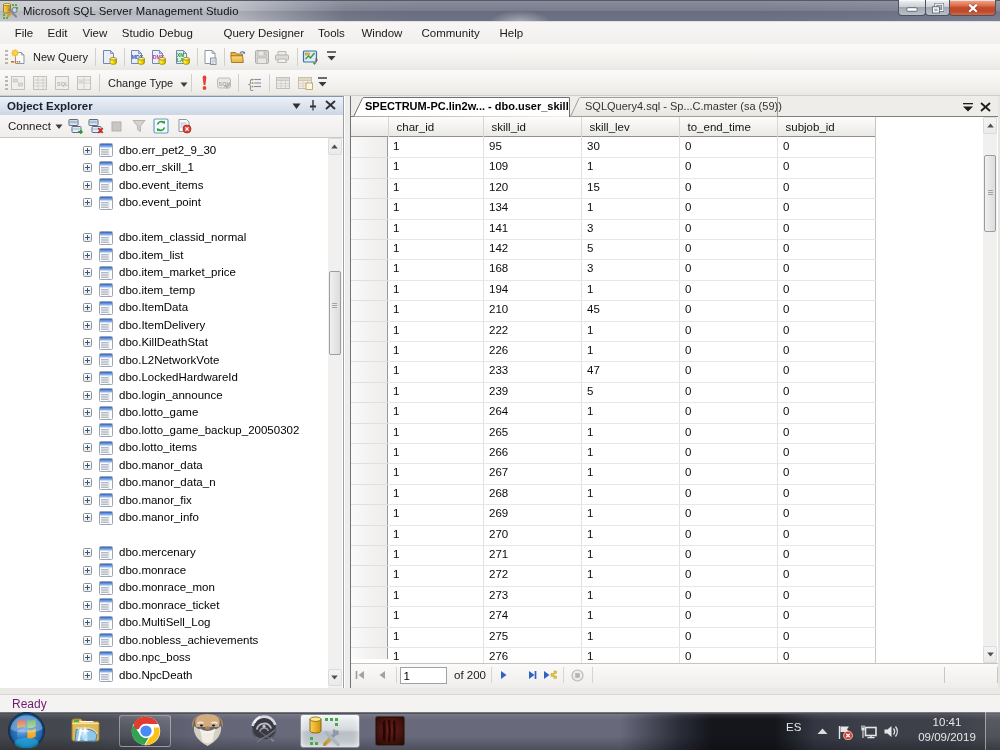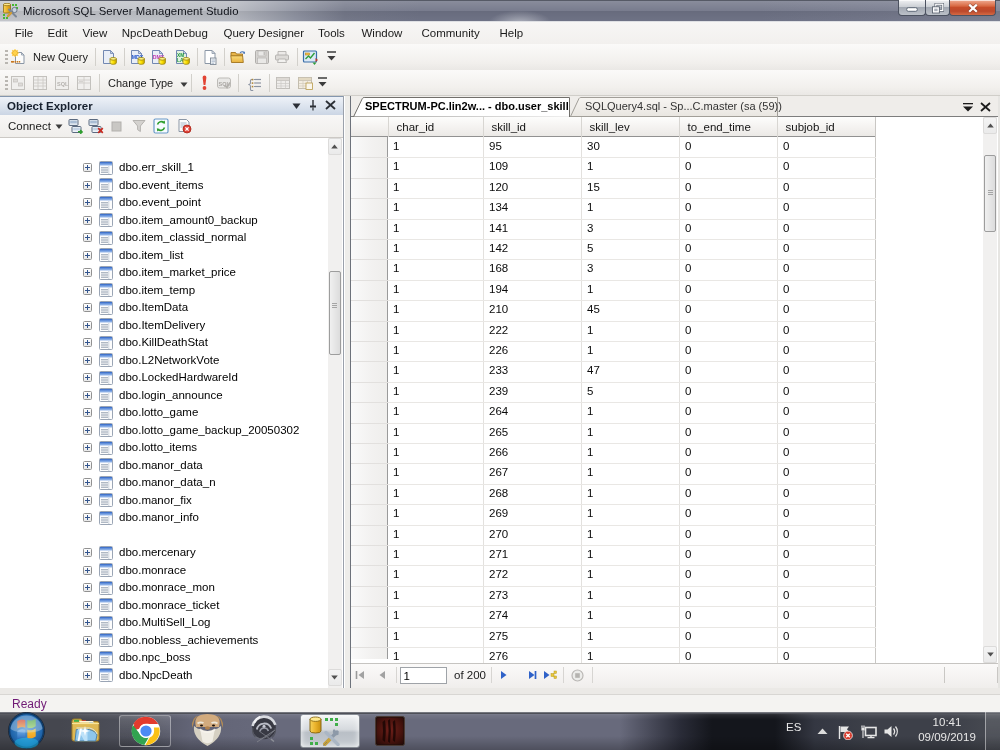--- a/index.html
+++ b/index.html
@@ -161,22 +161,22 @@
       </g>
 <g stroke="#fff" stroke-width="2.2" fill="none">
         <path d="M2.2,1.6 L9.8,8.7"></path>
         <path d="M9.8,1.6 L2.2,8.7"></path>
       </g>
     </svg>
 <div id="menubar" class="abs">
       <span style="left:14.7px">File</span>
       <span style="left:47.6px">Edit</span>
       <span style="left:82.6px">View</span>
-      <span style="left:121.8px">NpcDeath</span>
-      <span style="left:174px">Debug</span>
+      <span style="left:121.8px">Studio</span>
+      <span style="left:159px">Debug</span>
       <span style="left:223.5px">Query Designer</span>
       <span style="left:318px">Tools</span>
       <span style="left:361.5px">Window</span>
       <span style="left:421.5px">Community</span>
       <span style="left:499.5px">Help</span>
     </div>
 <div id="tb1" class="toolbar abs"></div>
 <div class="grip abs" style="left:5px;top:50px"></div>
 <svg class="abs" style="left:11px;top:49px;" width="16" height="16" viewBox="0 0 16 16">
 <path d="M4.5,3.5 h6 l2.5,2.5 v8.5 h-8.5 z" fill="#fcfcfb" stroke="#8b97a6" stroke-width="1"></path>
@@ -358,20 +358,37 @@
       <path d="M1.5,5 h8 l-4,4.5 z" fill="#3c3c3c"></path>
     </svg>
 <div id="oe" class="abs">
       <div id="oetitle" class="abs">
         <span class="t">Object Explorer</span>
       </div>
       <div id="oetoolbar" class="abs">
         <span class="t">Connect</span>
       </div>
       <div id="oetree" class="abs">
+        <div class="ti" style="top:3.25px">
+          <span class="exp">
+            <i></i>
+            <b></b>
+          </span>
+          <span class="icon"><svg width="14" height="14" viewBox="0 0 14 14">
+<rect x="0.5" y="0.5" width="13" height="13" rx="1" fill="#fdfdfd" stroke="#9aa5b5" stroke-width="1"></rect>
+<rect x="1" y="1" width="12" height="3.6" fill="url(#tblhdr)"></rect>
+<g stroke="#8d9aac" stroke-width="1">
+                <path d="M2,6.8 h7"></path>
+                <path d="M2,9 h7"></path>
+                <path d="M2,11.2 h7"></path>
+              </g>
+<path d="M9.8,5 v8" stroke="#c3cbd6" stroke-width="0.8"></path>
+</svg></span>
+          <span class="txt">dbo.err_pet2_9_30</span>
+        </div>
         <div class="ti" style="top:20.75px">
           <span class="exp">
             <i></i>
             <b></b>
           </span>
           <span class="icon"><svg width="14" height="14" viewBox="0 0 14 14">
 <rect x="0.5" y="0.5" width="13" height="13" rx="1" fill="#fdfdfd" stroke="#9aa5b5" stroke-width="1"></rect>
 <rect x="1" y="1" width="12" height="3.6" fill="url(#tblhdr)"></rect>
 <g stroke="#8d9aac" stroke-width="1">
                 <path d="M2,6.8 h7"></path>
@@ -408,37 +425,20 @@
 <rect x="0.5" y="0.5" width="13" height="13" rx="1" fill="#fdfdfd" stroke="#9aa5b5" stroke-width="1"></rect>
 <rect x="1" y="1" width="12" height="3.6" fill="url(#tblhdr)"></rect>
 <g stroke="#8d9aac" stroke-width="1">
                 <path d="M2,6.8 h7"></path>
                 <path d="M2,9 h7"></path>
                 <path d="M2,11.2 h7"></path>
               </g>
 <path d="M9.8,5 v8" stroke="#c3cbd6" stroke-width="0.8"></path>
 </svg></span>
           <span class="txt">dbo.event_point</span>
-        </div>
-        <div class="ti" style="top:73.25px">
-          <span class="exp">
-            <i></i>
-            <b></b>
-          </span>
-          <span class="icon"><svg width="14" height="14" viewBox="0 0 14 14">
-<rect x="0.5" y="0.5" width="13" height="13" rx="1" fill="#fdfdfd" stroke="#9aa5b5" stroke-width="1"></rect>
-<rect x="1" y="1" width="12" height="3.6" fill="url(#tblhdr)"></rect>
-<g stroke="#8d9aac" stroke-width="1">
-                <path d="M2,6.8 h7"></path>
-                <path d="M2,9 h7"></path>
-                <path d="M2,11.2 h7"></path>
-              </g>
-<path d="M9.8,5 v8" stroke="#c3cbd6" stroke-width="0.8"></path>
-</svg></span>
-          <span class="txt">dbo.item_amount0_backup</span>
         </div>
         <div class="ti" style="top:90.75px">
           <span class="exp">
             <i></i>
             <b></b>
           </span>
           <span class="icon"><svg width="14" height="14" viewBox="0 0 14 14">
 <rect x="0.5" y="0.5" width="13" height="13" rx="1" fill="#fdfdfd" stroke="#9aa5b5" stroke-width="1"></rect>
 <rect x="1" y="1" width="12" height="3.6" fill="url(#tblhdr)"></rect>
 <g stroke="#8d9aac" stroke-width="1">

